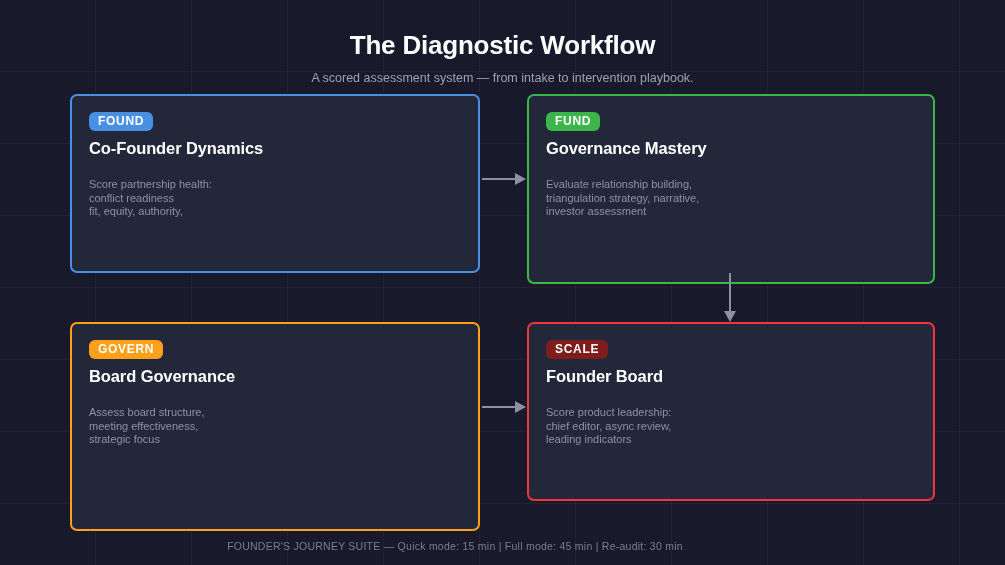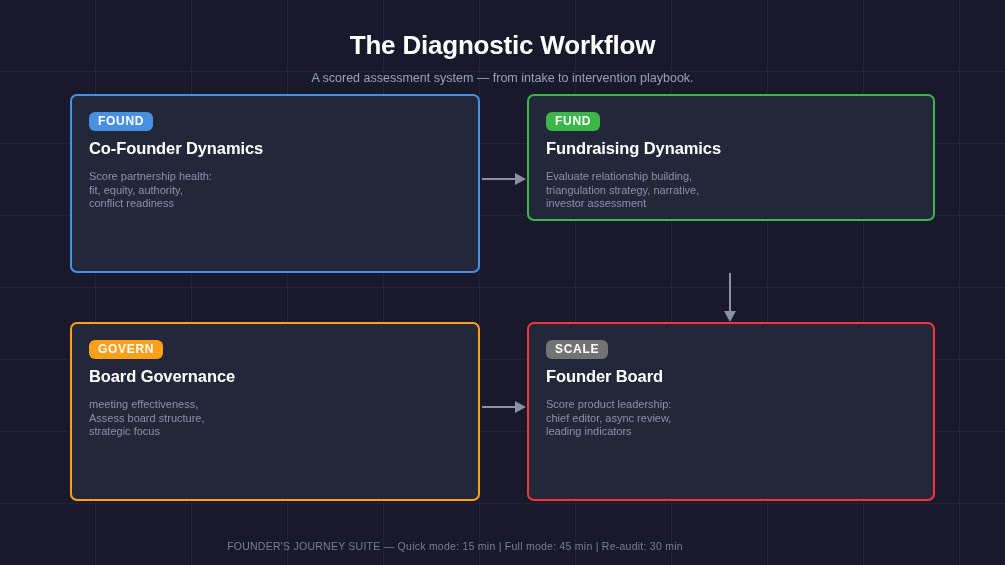--- a/index.html
+++ b/index.html
@@ -35,45 +35,45 @@
 
   
   .card {
     position:absolute;
     background:#23273a;
     border:2px solid #3a4050;
     border-radius:7px;
     padding:15px 17px 0 17px;
   }
   .card.c1 { left:70px;  top:94px;  width:410px; height:179px; border-color:#4a90e2; }
-  .card.c2 { left:527px; top:94px;  width:408px; height:127px; border-color:#3cb54a; }
-  .card.c3 { left:70px;  top:322px; width:410px; height:179px; border-color:#ff9f1a; }
+  .card.c2 { left:527px; top:94px;  width:408px; height:190px; border-color:#3cb54a; }
+  .card.c3 { left:70px;  top:322px; width:410px; height:209px; border-color:#ff9f1a; }
   .card.c4 { left:527px; top:322px; width:408px; height:179px; border-color:#f5333f; }
 
   .badge {
     display:inline-block;
     padding:4px 9px 4px 9px;
     border-radius:6px;
     font-size:12px; font-weight:bold;
     letter-spacing:0.7px;
     color:#ffffff;
     line-height:11px;
   }
   .badge.blue   { background:#4a90e2; }
   .badge.green  { background:#3cb54a; }
   .badge.orange { background:#ff9f1a; }
-  .badge.red    { background:#737373; }
+  .badge.red    { background:#7f1d1d; }
 
   .card-title {
     margin-top:7px;
     font-size:16.5px; font-weight:bold; color:#ffffff;
     letter-spacing:-0.1px; line-height:20px;
   }
   .card-desc {
-    margin-top:12px;
+    margin-top:20px;
     font-size:11px; color:#8b93a8; line-height:13.6px;
   }
   .card-desc div { white-space:nowrap; }
 
   
   .connector { position:absolute; }
   .conn-h1 { left:481px; top:169px;  width:46px; height:20px; }
   .conn-h2 { left:481px; top:397px;  width:46px; height:20px; }
   .conn-v1 { left:720px; top:273px;  width:20px; height:50px; }
 
@@ -93,41 +93,41 @@
   <div class="header">
     <div class="page-title">The Diagnostic Workflow</div>
     <div class="page-subtitle">A scored assessment system — from intake to intervention playbook.</div>
   </div>
 
   <div class="card c1">
     <span class="badge blue">FOUND</span>
     <div class="card-title">Co-Founder Dynamics</div>
     <div class="card-desc">
       <div>Score partnership health:</div>
+      <div>conflict readiness</div>
       <div>fit, equity, authority,</div>
-      <div>conflict readiness</div>
     </div>
   </div>
 
   <div class="card c2">
     <span class="badge green">FUND</span>
-    <div class="card-title">Fundraising Dynamics</div>
+    <div class="card-title">Governance Mastery</div>
     <div class="card-desc">
       <div>Evaluate relationship building,</div>
       <div>triangulation strategy, narrative,</div>
       <div>investor assessment</div>
     </div>
   </div>
 
   <div class="card c3">
     <span class="badge orange">GOVERN</span>
     <div class="card-title">Board Governance</div>
     <div class="card-desc">
+      <div>Assess board structure,</div>
       <div>meeting effectiveness,</div>
-      <div>Assess board structure,</div>
       <div>strategic focus</div>
     </div>
   </div>
 
   <div class="card c4">
     <span class="badge red">SCALE</span>
     <div class="card-title">Founder Board</div>
     <div class="card-desc">
       <div>Score product leadership:</div>
       <div>chief editor, async review,</div>

